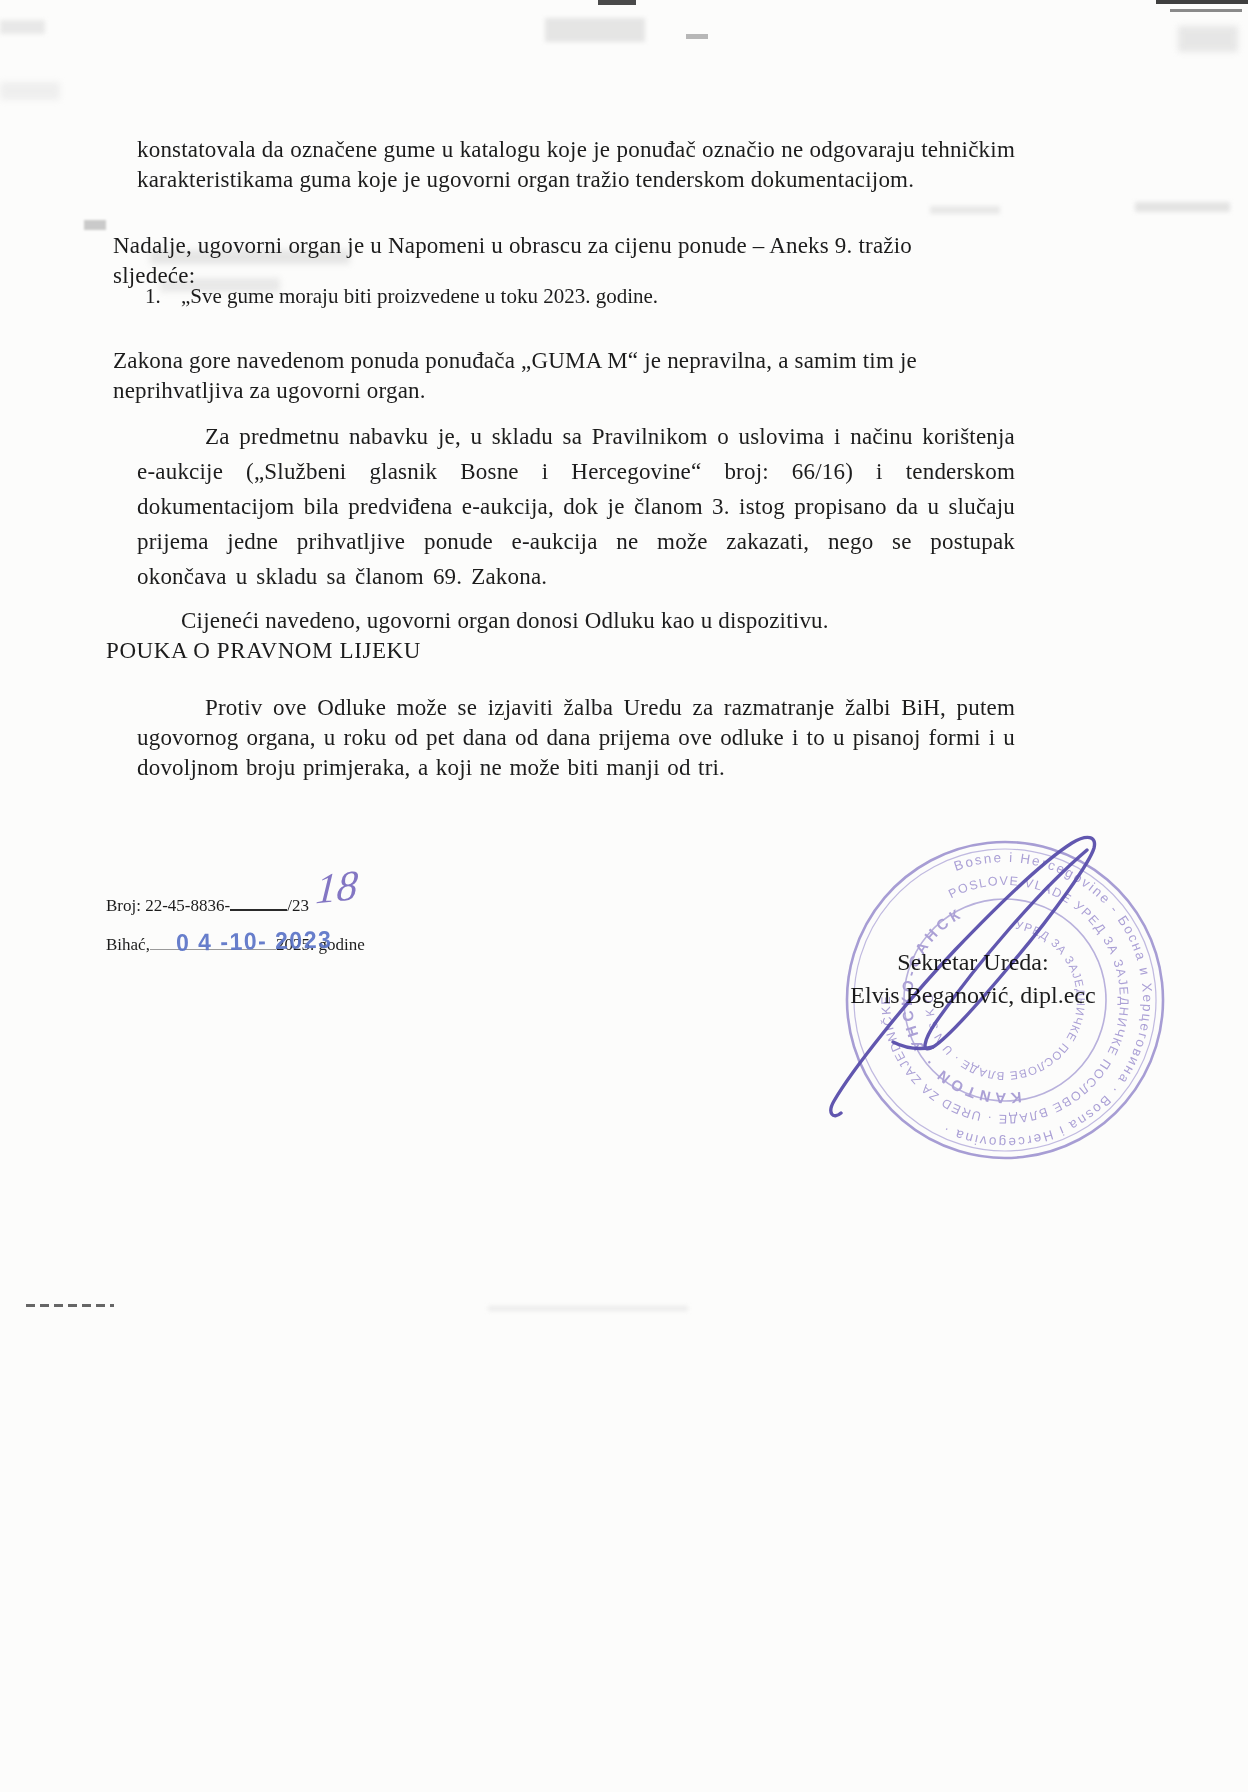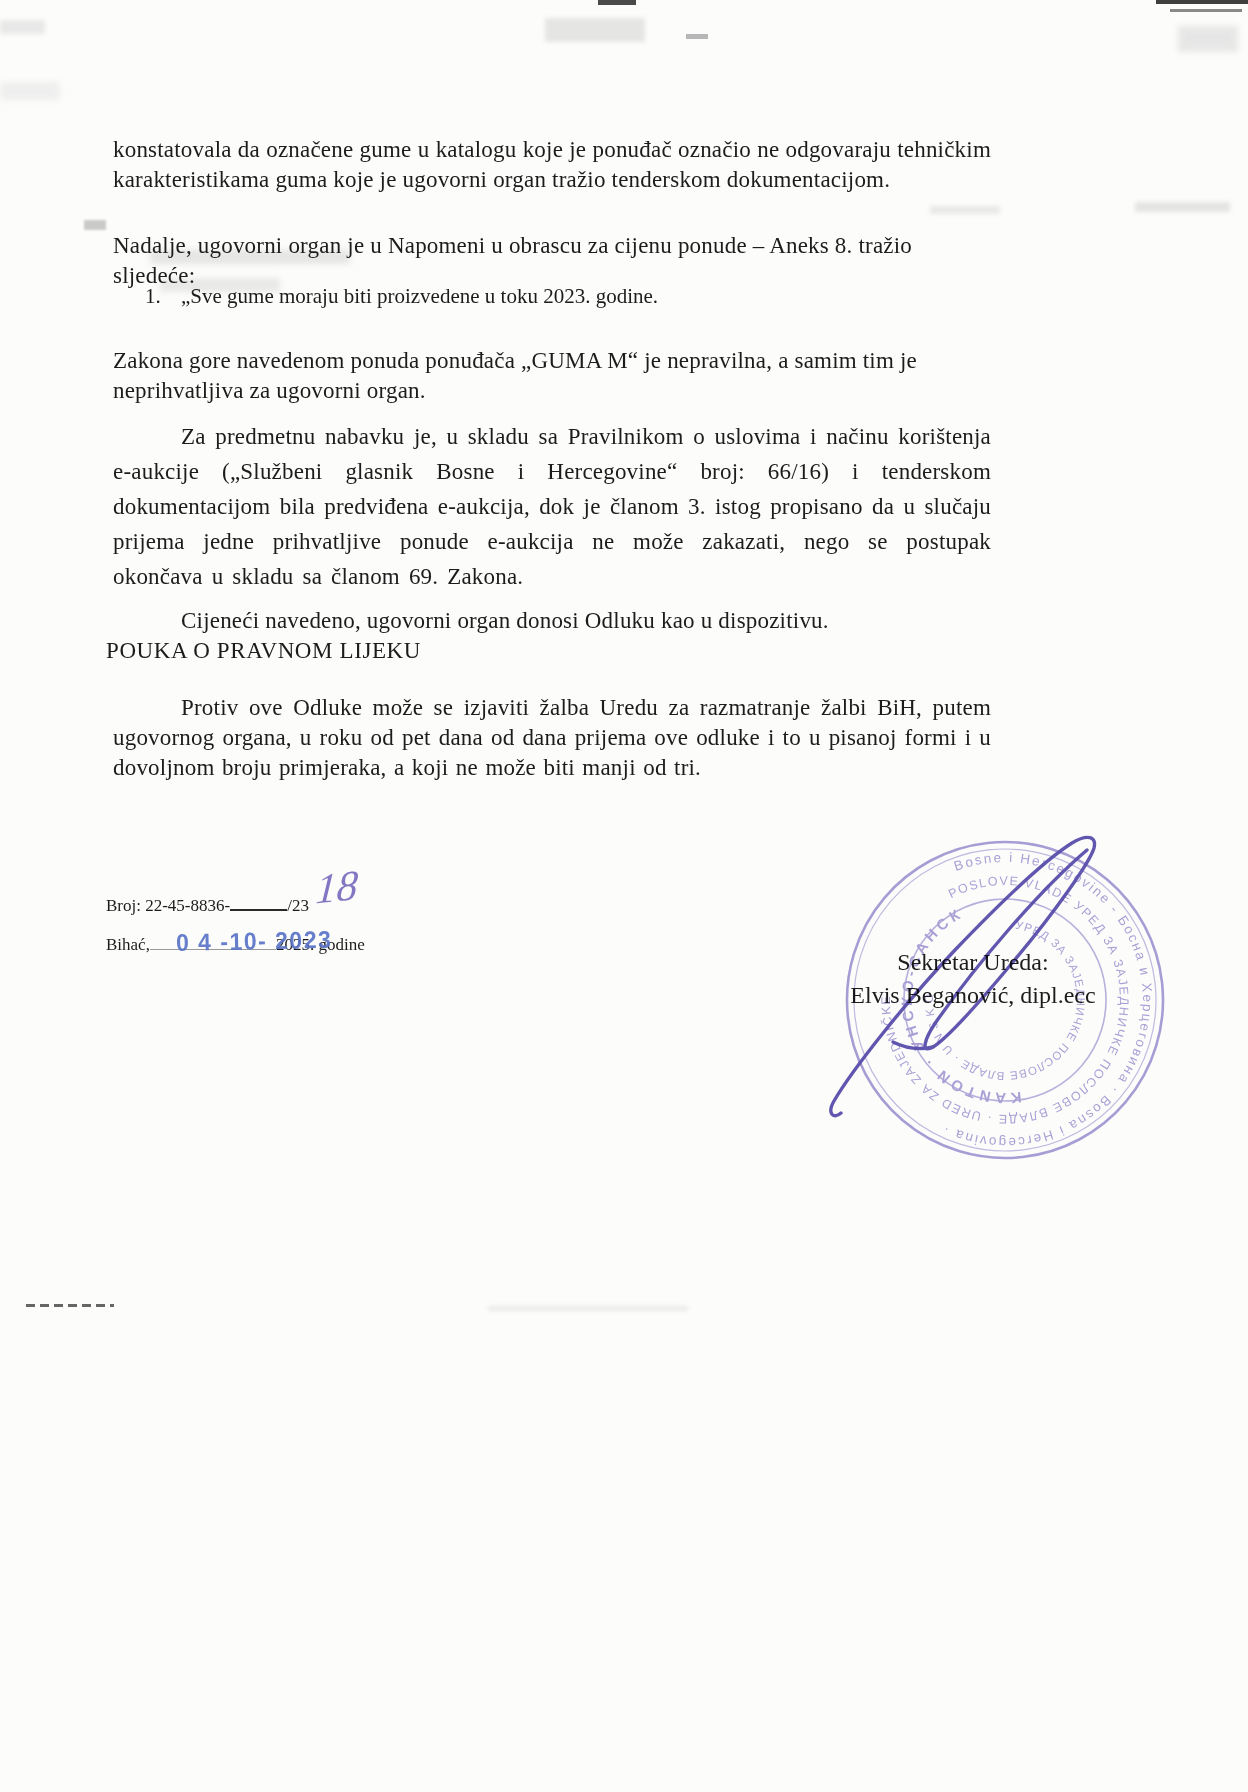--- a/index.html
+++ b/index.html
@@ -10,21 +10,21 @@
     background:#fcfcfb;
     overflow:hidden;
     font-family:"Liberation Serif","DejaVu Serif",serif;
     color:#1c1c1c;
   }
   .para{
     position:absolute;left:113px;width:878px;
     font-size:23px;line-height:30px;
     letter-spacing:0.2px;
   }
-  .justify{text-align:justify;}
+  .justify{text-align:justify;margin-left:24px;}
   .indent{text-indent:68px;}
   #p4{line-height:35px;word-spacing:3px;}
   #p6{word-spacing:1.5px;}
   .list-row{
     position:absolute;left:145px;width:840px;
     font-size:21px;line-height:30px;
   }
   .list-num{display:inline-block;width:36px;}
   .heading{
     position:absolute;left:106px;
@@ -106,21 +106,21 @@
   <div class="speck s9"></div>
   <div class="speck s10"></div>
   <div class="speck s11"></div>
   <div class="speck s12"></div>
   <div class="speck s13"></div>
   <div class="speck s14"></div>
   <div class="speck s15"></div>
 
   <p class="para justify" style="top:112px" id="p1">konstatovala da označene gume u katalogu koje je ponuđač označio ne odgovaraju tehničkim karakteristikama guma koje je ugovorni organ tražio tenderskom dokumentacijom.</p>
 
-  <p class="para" style="top:208px" id="p2">Nadalje, ugovorni organ je u Napomeni u obrascu za cijenu ponude – Aneks 8. tražio sljedeće:</p>
+  <p class="para" style="top:208px" id="p2">Nadalje, ugovorni organ je u Napomeni u obrascu za cijenu ponude – Aneks 9. tražio sljedeće:</p>
 
   <div class="list-row" style="top:281px">
     <span class="list-num">1.</span><span>„Sve gume moraju biti proizvedene u toku 2023. godine.</span>
   </div>
 
   <p class="para" style="top:323px" id="p3">Zakona gore navedenom ponuda ponuđača „GUMA M“ je nepravilna, a samim tim je neprihvatljiva za ugovorni organ.</p>
 
   <p class="para justify indent" style="top:396px" id="p4">Za predmetnu nabavku je, u skladu sa Pravilnikom o uslovima i načinu korištenja e-aukcije („Službeni glasnik Bosne i Hercegovine“ broj: 66/16) i tenderskom dokumentacijom bila predviđena e-aukcija, dok je članom 3. istog propisano da u slučaju prijema jedne prihvatljive ponude e-aukcija ne može zakazati, nego se postupak okončava u skladu sa članom 69. Zakona.</p>
 
   <p class="para indent" style="top:583px" id="p5">Cijeneći navedeno, ugovorni organ donosi Odluku kao u dispozitivu.</p>

